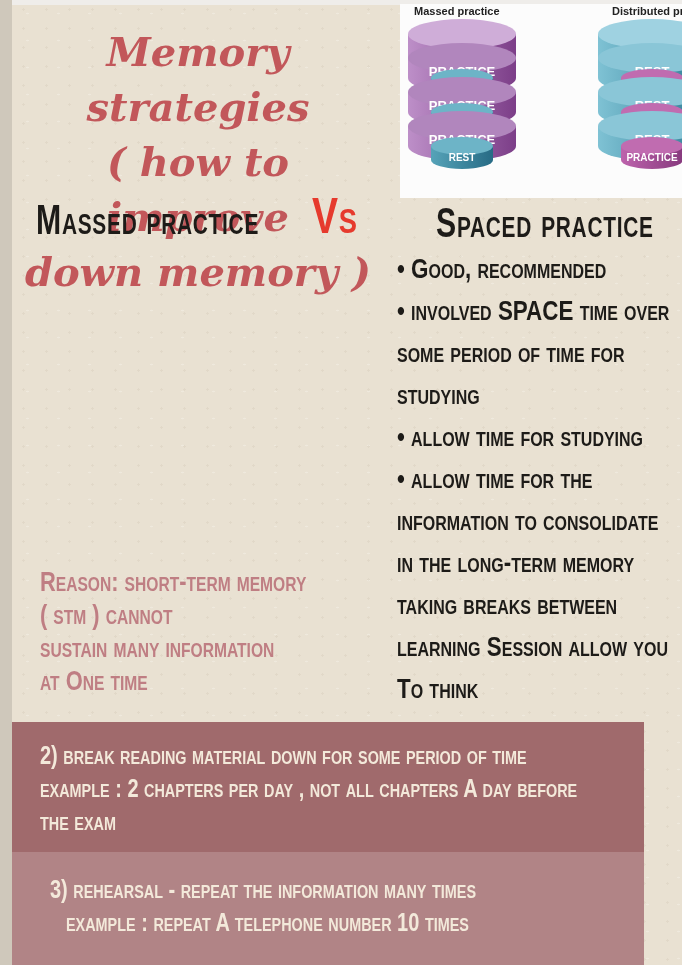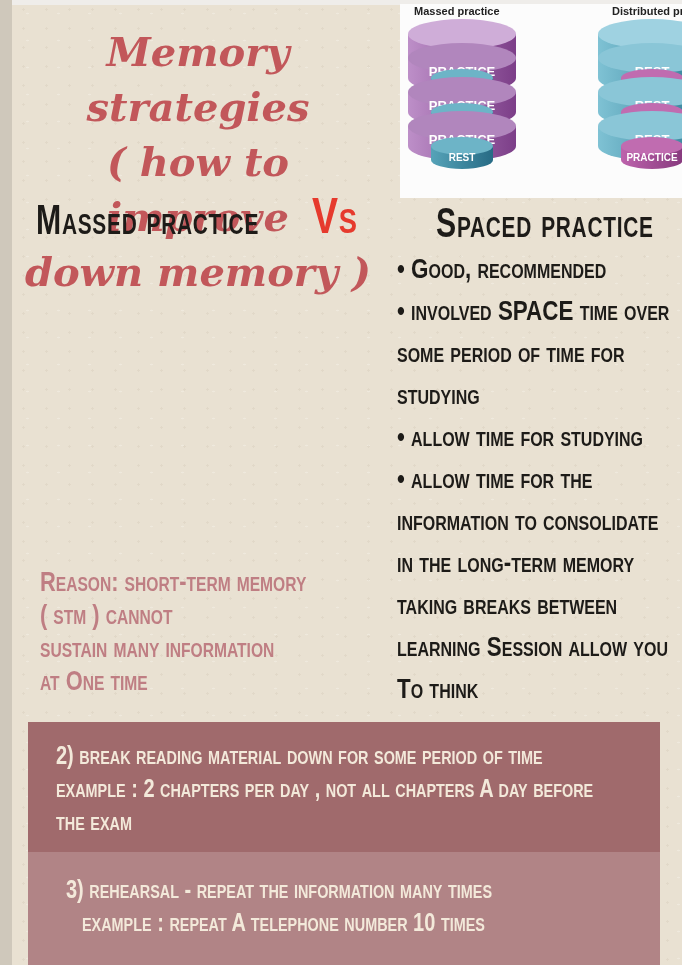--- a/index.html
+++ b/index.html
@@ -44,21 +44,21 @@
 
   .col { position:absolute; }
   .col .line { font-size:28px; line-height:42px; transform:scaleX(.8); }
   .col.left { left:15px; top:261px; }
   .col.right { left:385px; top:248px; }
 
   .reason { position:absolute; left:28px; top:565px; }
   .reason .line { font-size:28px; line-height:33px; color:#bf7e83; transform:scaleX(.78); }
 
   
-  .bar { position:absolute; left:16px; width:632px; }
+  .bar { position:absolute; left:0; width:632px; }
   .bar .line { font-size:25px; line-height:33px; color:#f3e9da; transform:scaleX(.8); }
   .bar.note2 { top:722px; height:130px; background:#a06a6c; padding:17px 0 0 28px; }
   .bar.note3 { top:852px; height:113px; background:#b18486; padding:21px 12px 0 38px; }
   .bar.note3 .line.indent { margin-left:16px; }
 </style>
 </head>
 <body>
 
 <div class="page">
 

